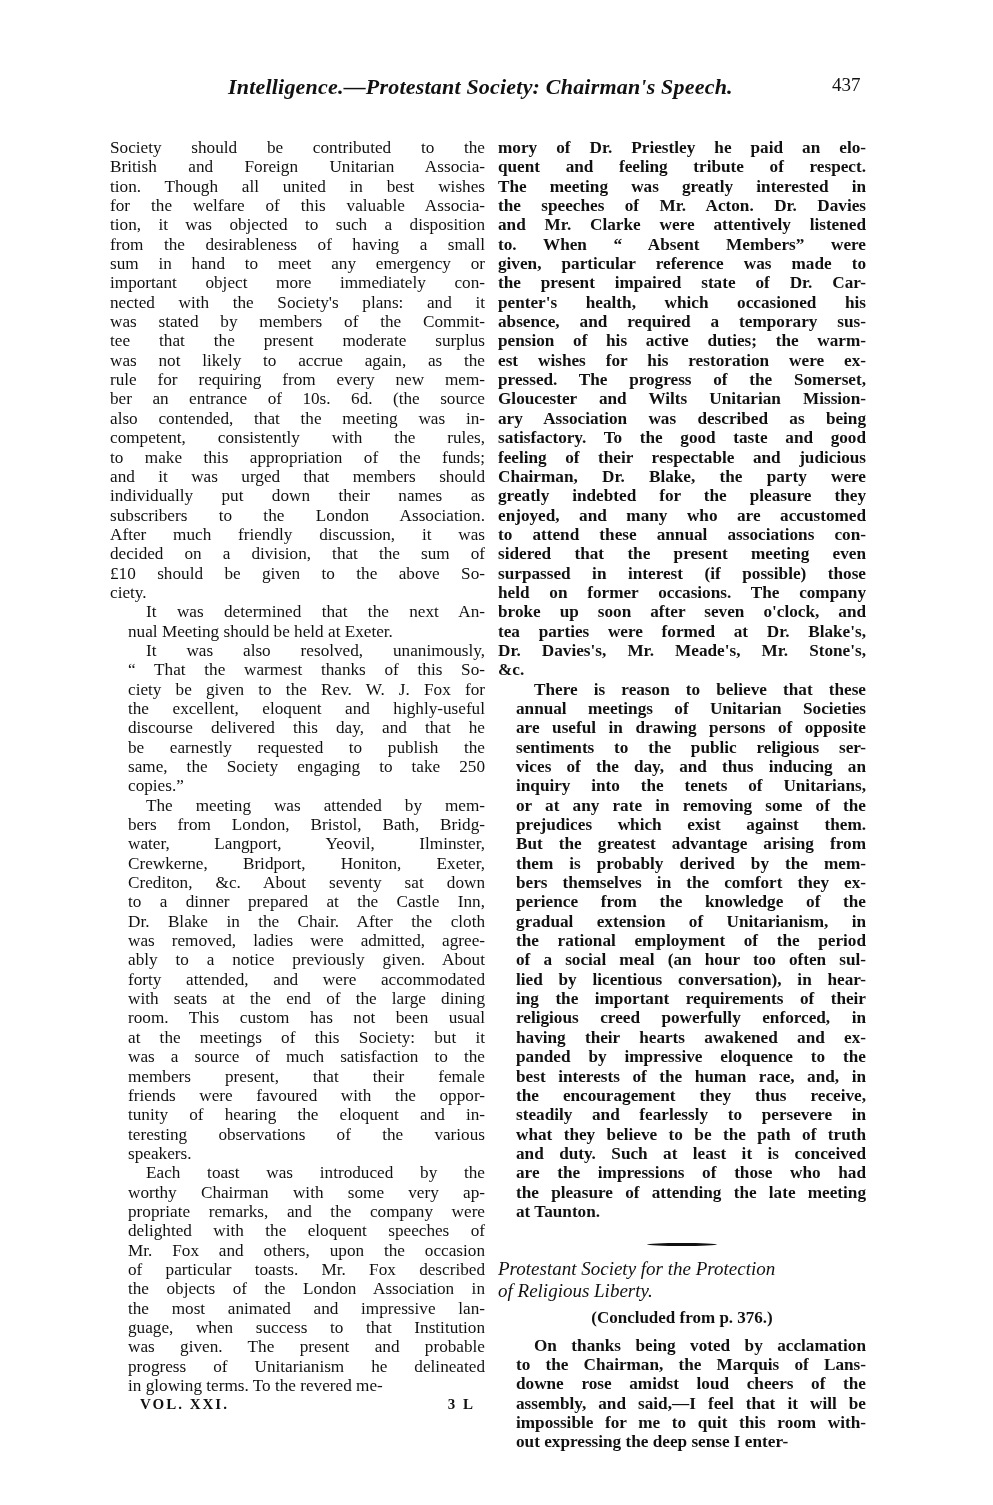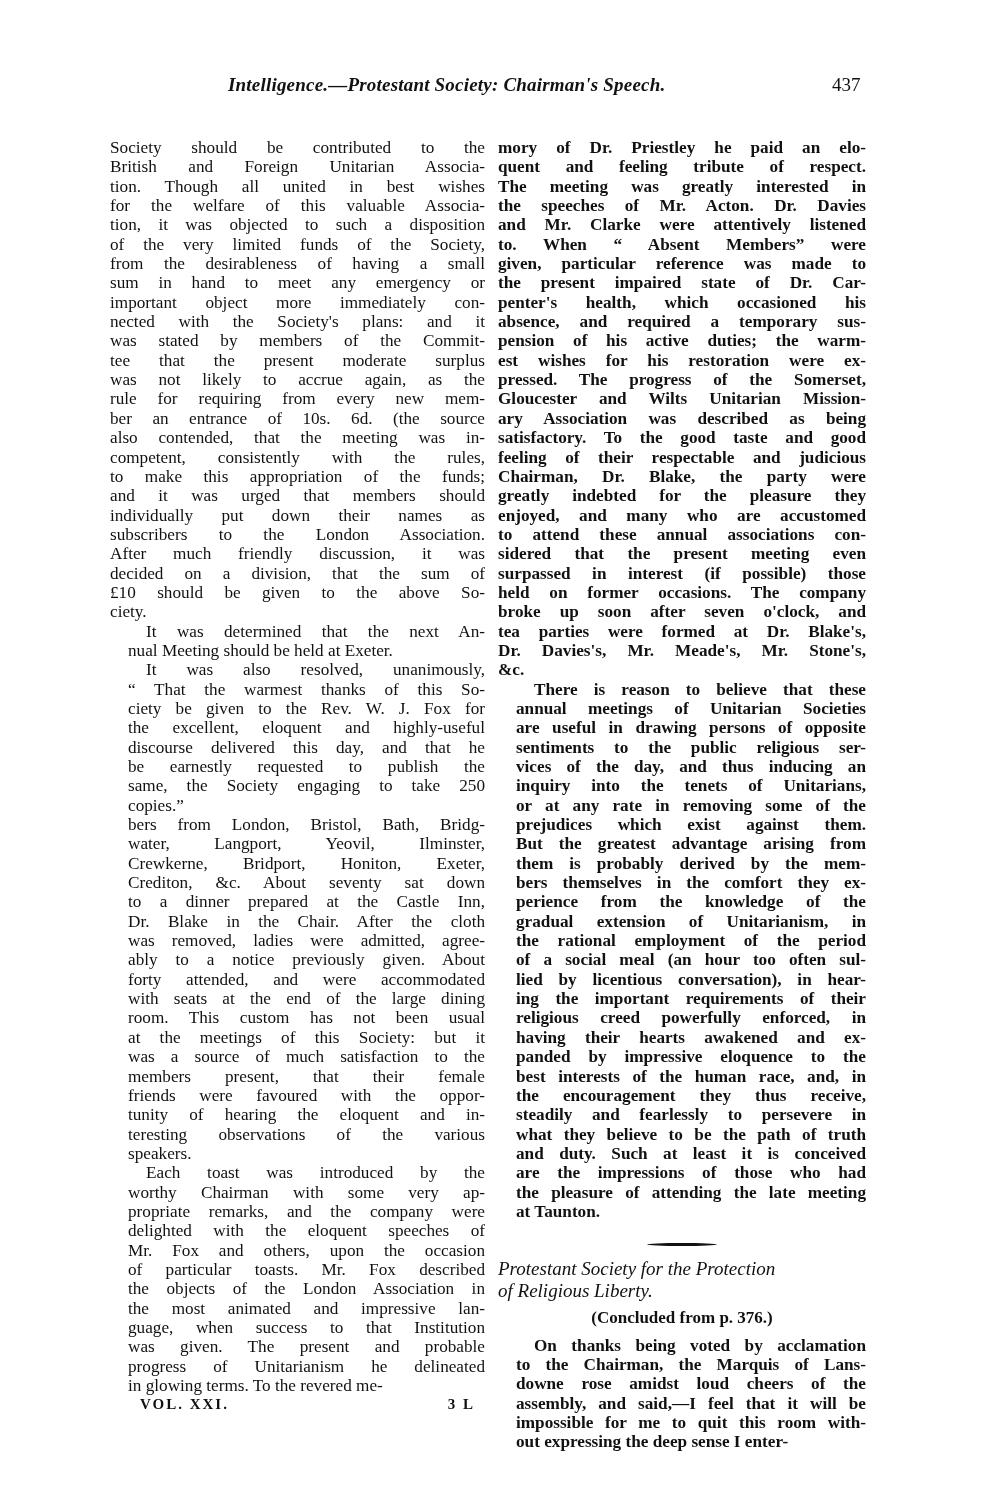--- a/index.html
+++ b/index.html
@@ -1,19 +1,19 @@
 <!DOCTYPE html>
 <html><head>
 <meta charset="utf-8">
 <style>
   html, body { margin: 0; padding: 0; background: #ffffff; }
   body { width: 993px; height: 1505px; position: relative; overflow: hidden;
          font-family: "Liberation Serif", "DejaVu Serif", serif; color: #111; }
   .running-head { position: absolute; top: 74px; left: 228px; width: 600px;
-                  font-style: italic; font-weight: bold; font-size: 19px; letter-spacing: 0.2px; }
+                  font-style: italic; font-weight: bold; font-size: 22px; letter-spacing: 0.2px; }
   .page-no { position: absolute; top: 74px; left: 832px; font-weight: normal; font-size: 19px; }
   .col { position: absolute; top: 104px; text-align: justify; font-size: 17.2px; line-height: 19.35px; margin-top: 34px; }
   .col-left { left: 110px; width: 375px; }
   .col-right { left: 498px; width: 368px; font-weight: bold; }
   .col p { margin: 0; text-indent: 0; }
   .col p.ind { text-indent: 18px; }
   .line { display: block; text-align: justify; text-align-last: justify; white-space: nowrap; }
   .line.last { text-align-last: left; }
   .sig { display: flex; justify-content: space-between; font-size: 15px; letter-spacing: 2px;
          margin: 0 10px 0 30px; font-weight: bold; }
@@ -28,21 +28,20 @@
 <div class="running-head">Intelligence.—Protestant Society: Chairman's Speech.</div>
 <div class="page-no">437</div>
 
 <div class="col col-left" id="left-col">
     <p>
       <span class="line">Society should be contributed to the</span>
       <span class="line">British and Foreign Unitarian Associa-</span>
       <span class="line">tion. Though all united in best wishes</span>
       <span class="line">for the welfare of this valuable Associa-</span>
       <span class="line">tion, it was objected to such a disposition</span>
-      <span class="line">of the very limited funds of the Society,</span>
       <span class="line">from the desirableness of having a small</span>
       <span class="line">sum in hand to meet any emergency or</span>
       <span class="line">important object more immediately con-</span>
       <span class="line">nected with the Society's plans: and it</span>
       <span class="line">was stated by members of the Commit-</span>
       <span class="line">tee that the present moderate surplus</span>
       <span class="line">was not likely to accrue again, as the</span>
       <span class="line">rule for requiring from every new mem-</span>
       <span class="line">ber an entrance of 10s. 6d. (the source</span>
       <span class="line">also contended, that the meeting was in-</span>
@@ -64,20 +63,21 @@
       <span class="line" style="padding-left: 18px;">It was also resolved, unanimously,</span>
       <span class="line">“ That the warmest thanks of this So-</span>
       <span class="line">ciety be given to the Rev. W. J. Fox for</span>
       <span class="line">the excellent, eloquent and highly-useful</span>
       <span class="line">discourse delivered this day, and that he</span>
       <span class="line">be earnestly requested to publish the</span>
       <span class="line">same, the Society engaging to take 250</span>
       <span class="line last">copies.”</span>
     </p>
     <p class="ind">
+      <span class="line" style="padding-left: 18px;">The meeting was attended by mem-</span>
       <span class="line">bers from London, Bristol, Bath, Bridg-</span>
       <span class="line">water, Langport, Yeovil, Ilminster,</span>
       <span class="line">Crewkerne, Bridport, Honiton, Exeter,</span>
       <span class="line">Crediton, &amp;c. About seventy sat down</span>
       <span class="line">to a dinner prepared at the Castle Inn,</span>
       <span class="line">Dr. Blake in the Chair. After the cloth</span>
       <span class="line">was removed, ladies were admitted, agree-</span>
       <span class="line">ably to a notice previously given. About</span>
       <span class="line">forty attended, and were accommodated</span>
       <span class="line">with seats at the end of the large dining</span>

